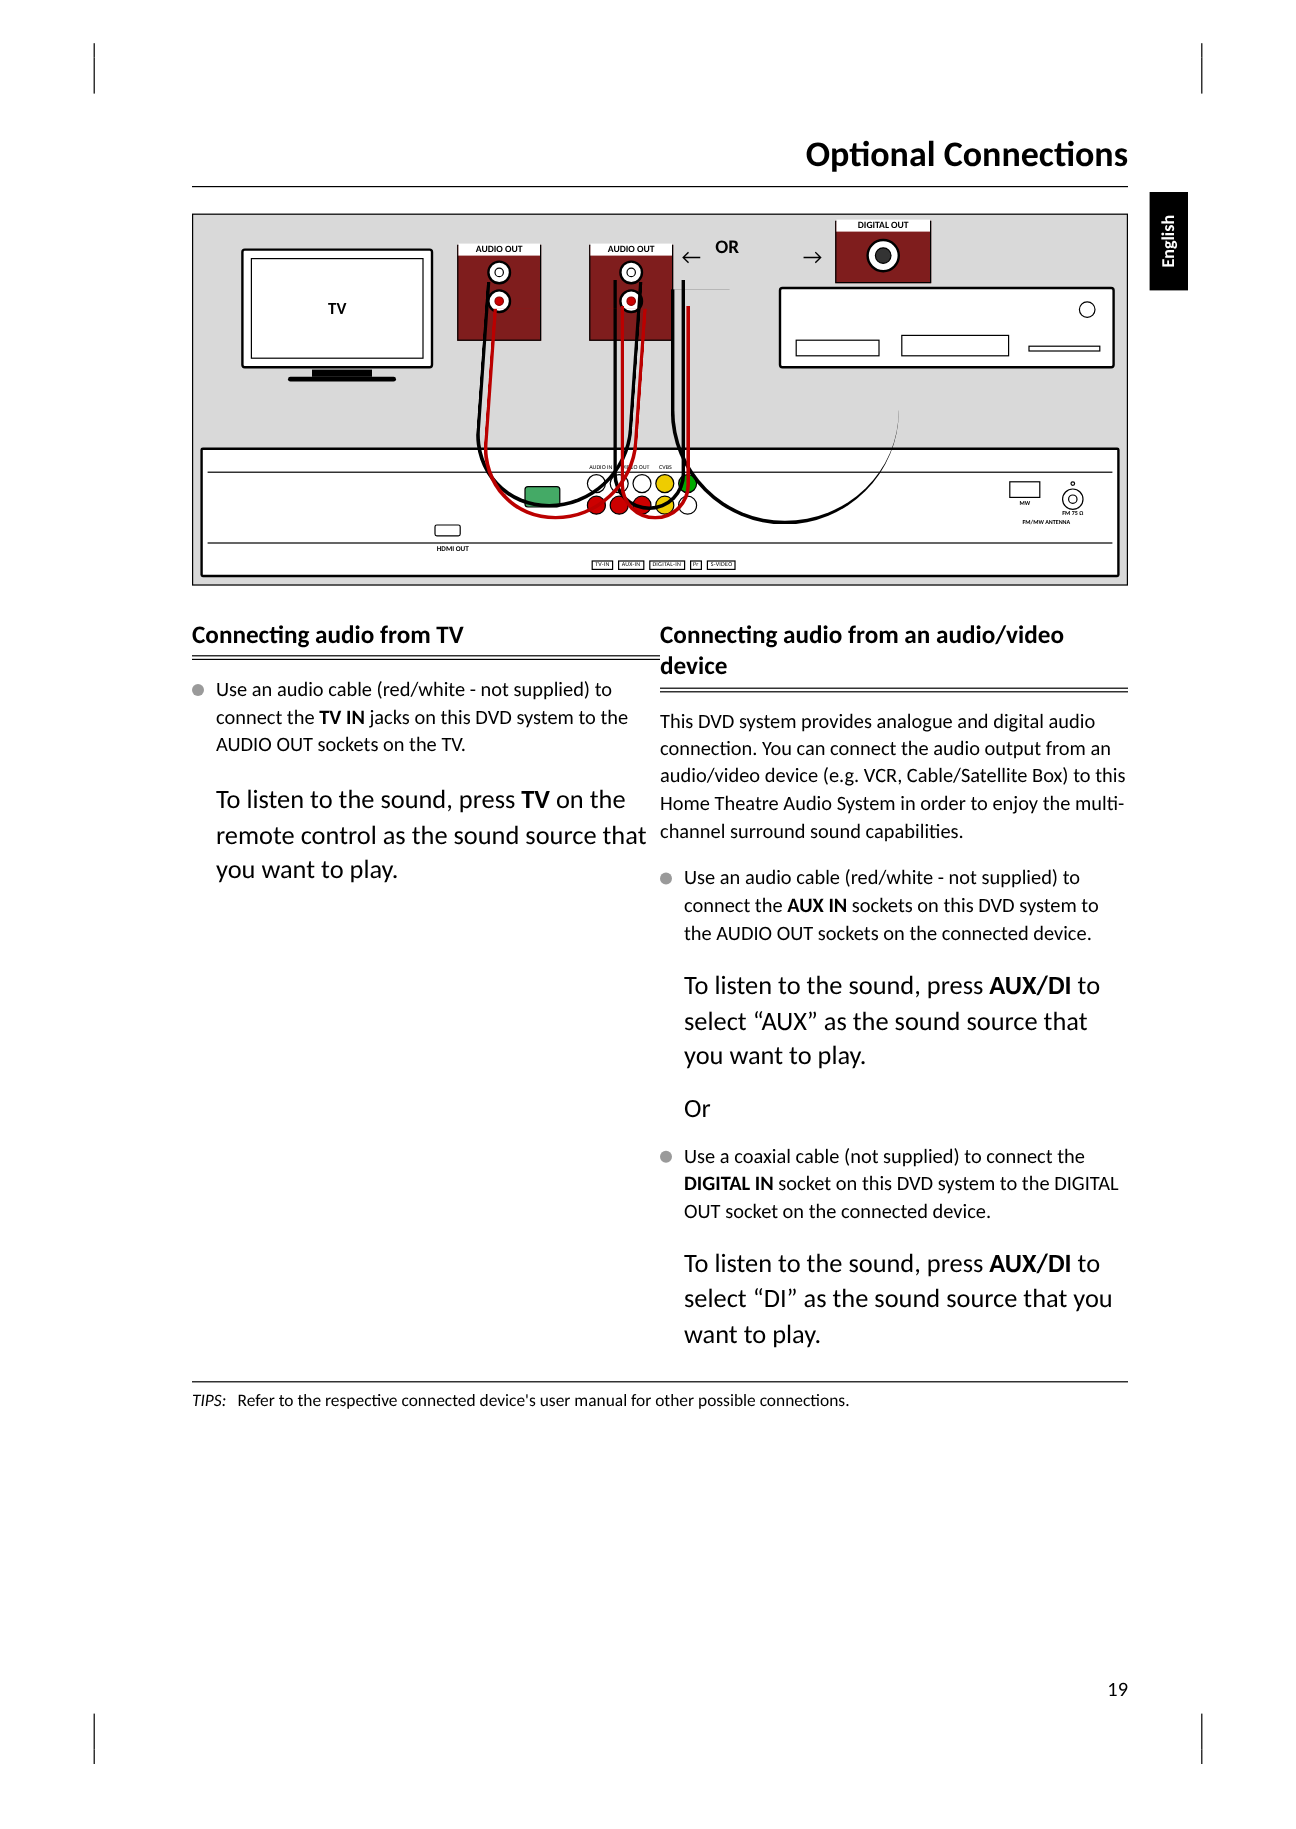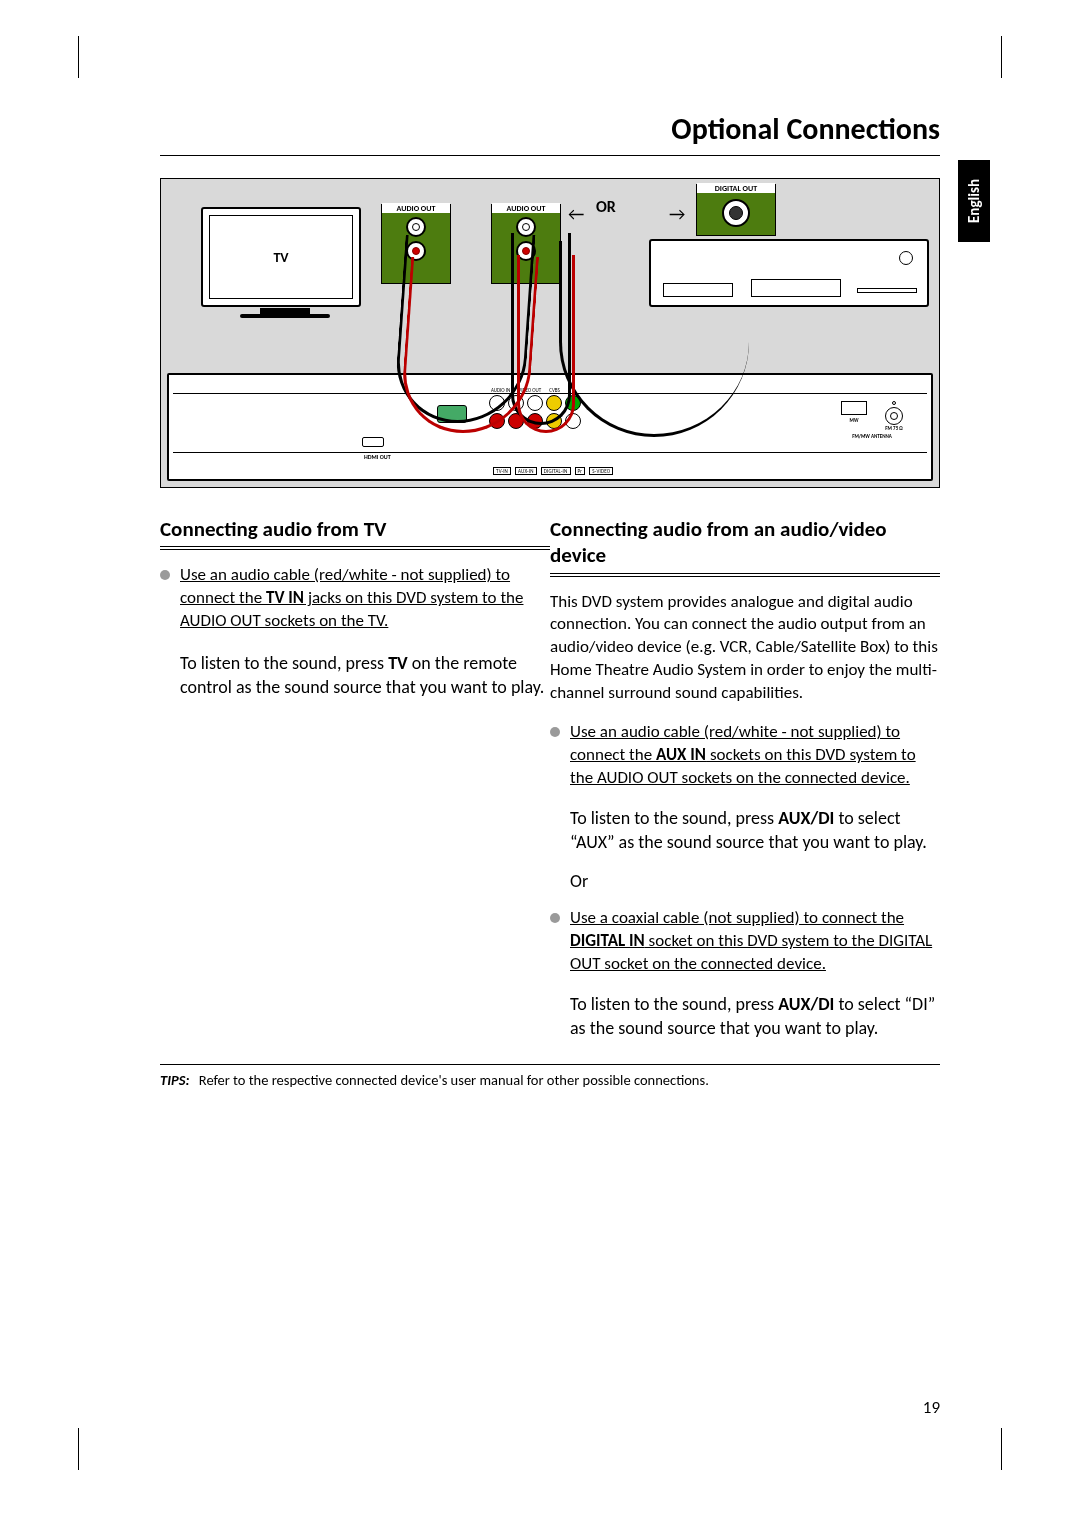--- a/index.html
+++ b/index.html
@@ -24,37 +24,37 @@
 
   .diagram-box { background: #d9d9d9; border: 1px solid #000; height: 310px; position: relative; overflow: hidden; margin-bottom: 28px; }
 
   .columns { display: flex; }
   .col { flex: 1; }
   .sec-title { font-size: 21px; font-weight: bold; line-height: 1.25; margin-bottom: 4px; }
   .sec-rule { height: 4px; border-top: 1.5px solid #000; border-bottom: 1px solid #000; margin-bottom: 14px; }
   .para { font-size: 17px; line-height: 1.35; margin-bottom: 16px; }
   .bullet-row { display: flex; gap: 10px; margin-bottom: 8px; }
   .bullet-dot { width: 10px; height: 10px; background: #9a9a9a; border-radius: 50%; margin-top: 6px; flex-shrink: 0; }
-  .bullet-text { font-size: 17px; line-height: 1.35; text-decoration: underline; }
-  .indent { margin-left: 20px; font-size: 18px; line-height: 1.35; margin-bottom: 14px; }
+  .bullet-text { font-size: 17px; line-height: 1.35; }
+  .indent { margin-left: 20px; font-size: 22px; line-height: 1.35; margin-bottom: 14px; }
   b { font-weight: bold; }
 
   .tips-bar { margin-top: 10px; padding-top: 6px; border-top: 1px solid #000; font-size: 14.5px; }
-  .tips-bar .label { font-style: italic; font-weight: bold; margin-right: 6px; }
+  .tips-bar .label { font-style: italic; font-weight: normal; margin-right: 6px; }
 
   .page-num { position: absolute; bottom: 100px; right: 140px; font-size: 17px; }
 
   
   .tv { position:absolute; left:40px; top:28px; width:168px; height:120px; }
   .tv .screen { width:160px; height:100px; border:2px solid #000; background:#fff; border-radius:3px; position:relative; }
   .tv .screen .inner { position:absolute; inset:6px; border:1.5px solid #000; display:flex; align-items:center; justify-content:center; font-size:14px; font-weight:bold;}
   .tv .stand { width:50px; height:6px; background:#000; margin:1px auto 0; }
   .tv .base { width:90px; height:4px; background:#000; margin:0 auto; border-radius:2px;}
 
-  .jackbox { position:absolute; border:1.5px solid #000; background:#4d7c0f; }
+  .jackbox { position:absolute; border:1.5px solid #000; background:#7f1d1d; }
   .jackbox.tv-out { left:220px; top:25px; width:70px; height:80px; }
   .jackbox.dev-out { left:330px; top:25px; width:70px; height:80px; }
   .jackbox.dig-out { left:535px; top:5px; width:80px; height:52px; }
   .jack-label { position:absolute; top:-2px; left:0; right:0; text-align:center; font-size:8px; font-weight:bold; background:#fff; }
   .jack { width:20px; height:20px; border:2px solid #000; border-radius:50%; margin:4px auto; background:#fff; position:relative;}
   .jack::after{content:"";position:absolute;inset:4px;border:1px solid #000;border-radius:50%;}
   .jack.red::after{ background:#c00; border-color:#800;}
   .jack.white::after{ background:#fff;}
   .dig-out .jack { width:28px; height:28px; margin:14px auto 0;}
   .dig-out .jack::after{ inset:5px; background:#333;}

